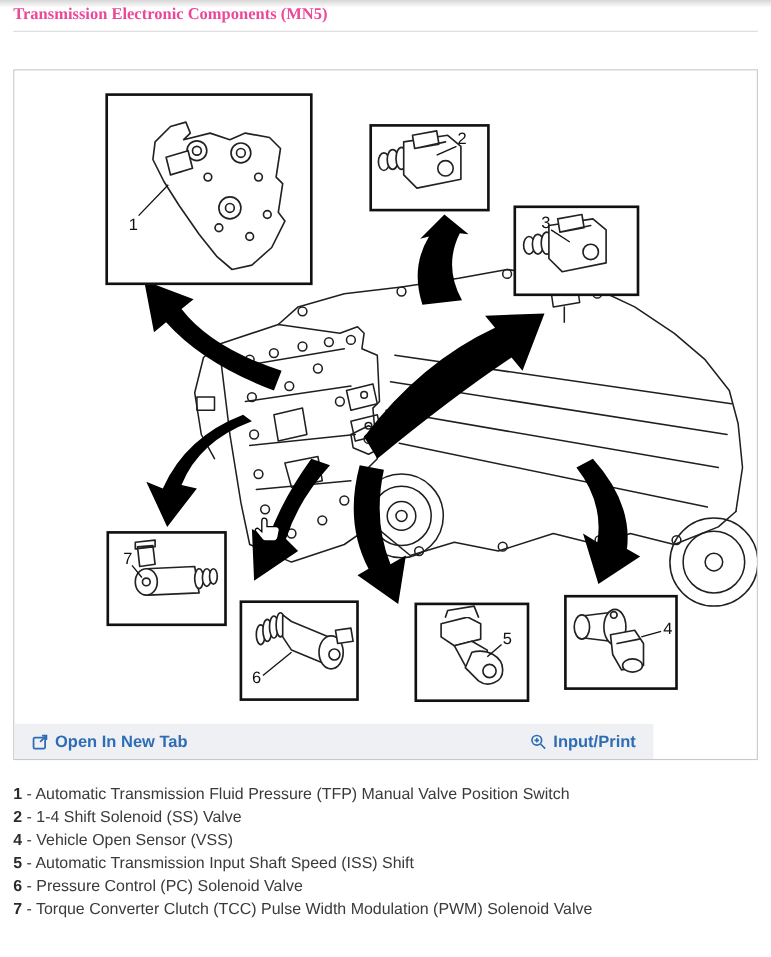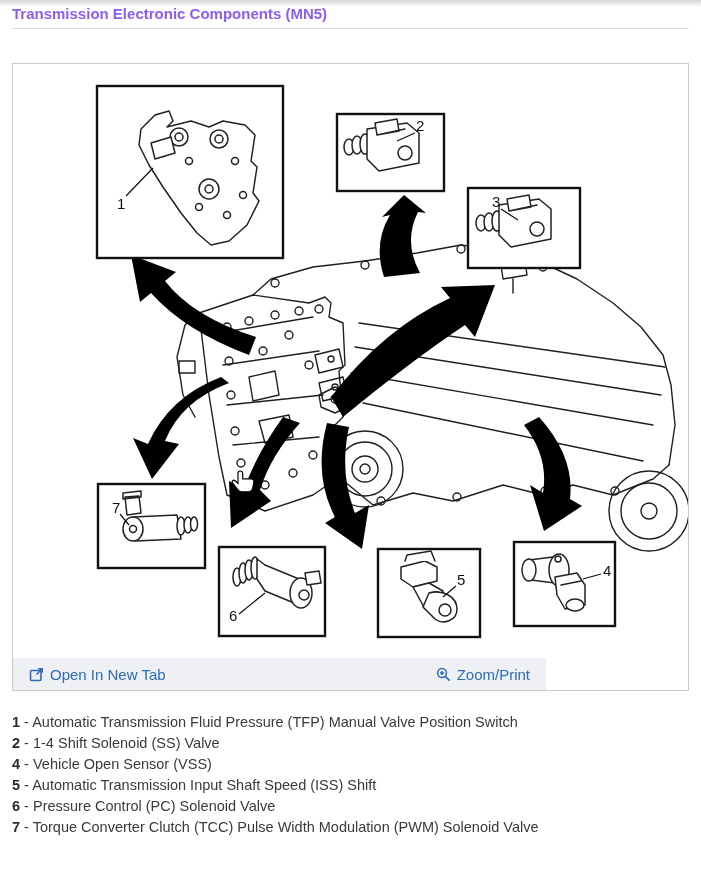--- a/index.html
+++ b/index.html
@@ -4,32 +4,32 @@
 <style>
   html,body{margin:0;padding:0;}
   body{
     width:701px;height:870px;position:relative;background:#ffffff;
     font-family:"Liberation Sans", sans-serif;color:#3a3a3a;overflow:hidden;
   }
   .top-shade{position:absolute;left:0;top:0;width:701px;height:7px;
     background:linear-gradient(#d6d6d6,#ffffff);}
   .page-title{
     position:absolute;left:12px;top:5px;width:677px;
-    font-size:15px;font-weight:bold;color:#8b5cf6;
-    padding-bottom:6px;border-bottom:1px solid #dcdcdc;
+    font-size:15px;font-weight:bold;color:#ec4899;
+    padding-bottom:6px;border-bottom:1px solid #dcdcdc;font-family:Liberation Serif, serif;
   }
   .viewer-panel{
     position:absolute;left:12px;top:63px;width:677px;height:628px;
     border:1px solid #c9c9c9;background:#ffffff;box-sizing:border-box;
   }
   .diagram-area{position:absolute;left:0;top:0;width:675px;height:594px;cursor:pointer;}
   .viewer-footer{
-    position:absolute;left:0;bottom:0;width:533px;height:32px;
+    position:absolute;left:0;bottom:0;width:581px;height:32px;
     background:#eef0f4;display:flex;align-items:center;justify-content:space-between;
-    box-sizing:border-box;padding:0 16px;
+    box-sizing:border-box;padding:0 16px;font-weight:bold;
   }
   .viewer-link{
     display:flex;align-items:center;gap:6px;color:#2e6db5;font-size:15px;
     cursor:pointer;text-decoration:none;
   }
   .legend{position:absolute;left:12px;top:712px;width:680px;font-size:14.5px;color:#3a3a3a;}
   .legend-row{line-height:21px;white-space:nowrap;}
   .legend-row .num{font-weight:bold;color:#2b2b2b;}
   svg text{font-family:"Liberation Sans", sans-serif;}
 </style>
@@ -235,21 +235,21 @@
       </span>
       <span>Open In New Tab</span>
     </a>
     <a class="viewer-link">
       <span style="display:inline-flex;">
         <svg width="15" height="15" viewBox="0 0 15 15" fill="none" stroke="#2e6db5" stroke-width="1.5">
           <circle cx="6" cy="6" r="4.4"></circle>
           <path d="M 9.4,9.4 L 13.6,13.6 M 3.9,6 H 8.1 M 6,3.9 V 8.1"></path>
         </svg>
       </span>
-      <span>Zoom/Print</span>
+      <span>Input/Print</span>
     </a>
   </div>
 </div>
 
 <div class="legend">
   <div class="legend-row"><span class="num">1</span><span> - </span><span>Automatic Transmission Fluid Pressure (TFP) Manual Valve Position Switch</span></div>
   <div class="legend-row"><span class="num">2</span><span> - </span><span>1-4 Shift Solenoid (SS) Valve</span></div>
   <div class="legend-row"><span class="num">4</span><span> - </span><span>Vehicle Open Sensor (VSS)</span></div>
   <div class="legend-row"><span class="num">5</span><span> - </span><span>Automatic Transmission Input Shaft Speed (ISS) Shift</span></div>
   <div class="legend-row"><span class="num">6</span><span> - </span><span>Pressure Control (PC) Solenoid Valve</span></div>

